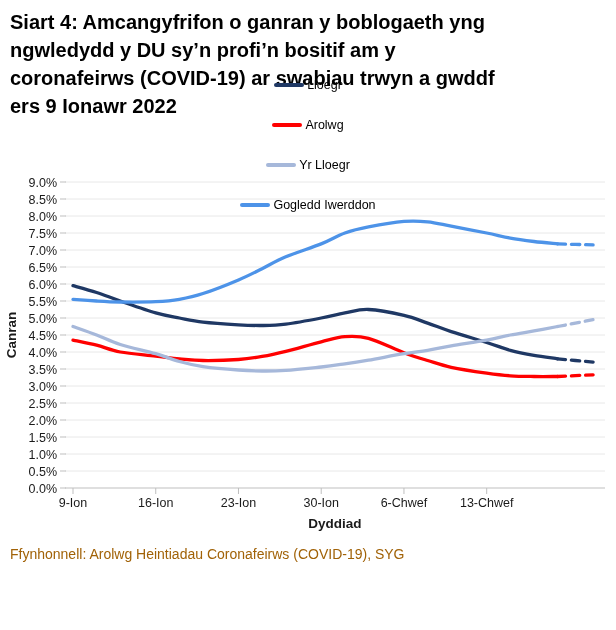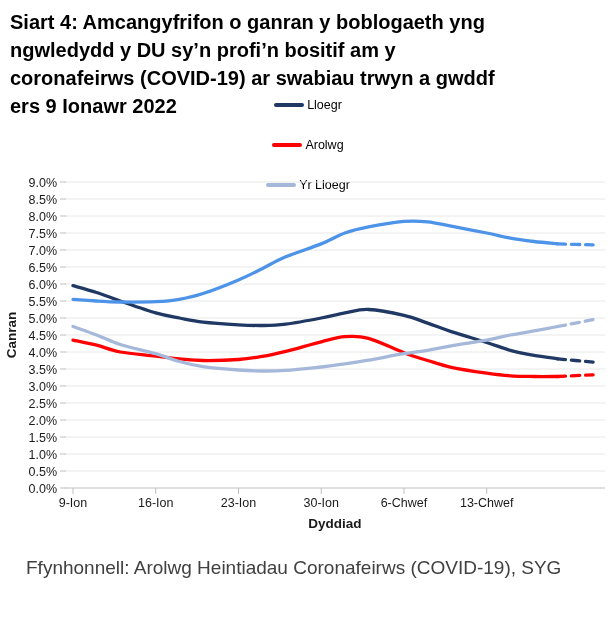--- a/index.html
+++ b/index.html
@@ -12,21 +12,21 @@
   }
   .legend{
     display:flex;justify-content:center;align-items:center;
     gap:26px;margin:10px 0 0 0;height:18px;flex-direction:column;
   }
   .legend-item{display:flex;align-items:center;gap:3px;}
   .legend-swatch{display:inline-block;width:30px;height:3.5px;border-radius:2px;}
   .legend-label{font-size:12.5px;color:#000;}
   .chart-area{margin-top:18px;text-align:right;}
   .footer{margin:6px 10px 0 10px;}
-  .footer p{margin:16px;font-size:19px;line-height:1.5;color:#404040;max-width:584px;}
+  .footer p{margin:0;font-size:14px;line-height:1.5;color:#a16207;max-width:584px;}
 </style>
 </head>
 <body>
 
 <div class="page">
   <h1 class="chart-title">Siart 4: Amcangyfrifon o ganran y boblogaeth yng
 ngwledydd y DU sy’n profi’n bositif am y
 coronafeirws (COVID-19) ar swabiau trwyn a gwddf
 ers 9 Ionawr 2022</h1>
 
@@ -35,20 +35,24 @@
         <span class="legend-swatch" style="background: rgb(31, 56, 100);"></span>
         <span class="legend-label">Lloegr</span>
       </span>
       <span class="legend-item">
         <span class="legend-swatch" style="background: rgb(255, 0, 0);"></span>
         <span class="legend-label">Arolwg</span>
       </span>
       <span class="legend-item">
         <span class="legend-swatch" style="background: rgb(166, 184, 218);"></span>
         <span class="legend-label">Yr Lloegr</span>
+      </span>
+      <span class="legend-item">
+        <span class="legend-swatch" style="background: rgb(77, 147, 232);"></span>
+        <span class="legend-label">Gogledd Iwerddon</span>
       </span>
     </div>
 
   <div class="chart-area">
     <svg id="chart" width="616" height="362" viewBox="0 0 616 362" xmlns="http://www.w3.org/2000/svg" role="img">
         <line x1="65" y1="10" x2="605" y2="10" stroke="#E8E8E8" stroke-width="1"></line>
         <line x1="65" y1="27" x2="605" y2="27" stroke="#E8E8E8" stroke-width="1"></line>
         <line x1="65" y1="44" x2="605" y2="44" stroke="#E8E8E8" stroke-width="1"></line>
         <line x1="65" y1="61" x2="605" y2="61" stroke="#E8E8E8" stroke-width="1"></line>
         <line x1="65" y1="78" x2="605" y2="78" stroke="#E8E8E8" stroke-width="1"></line>

